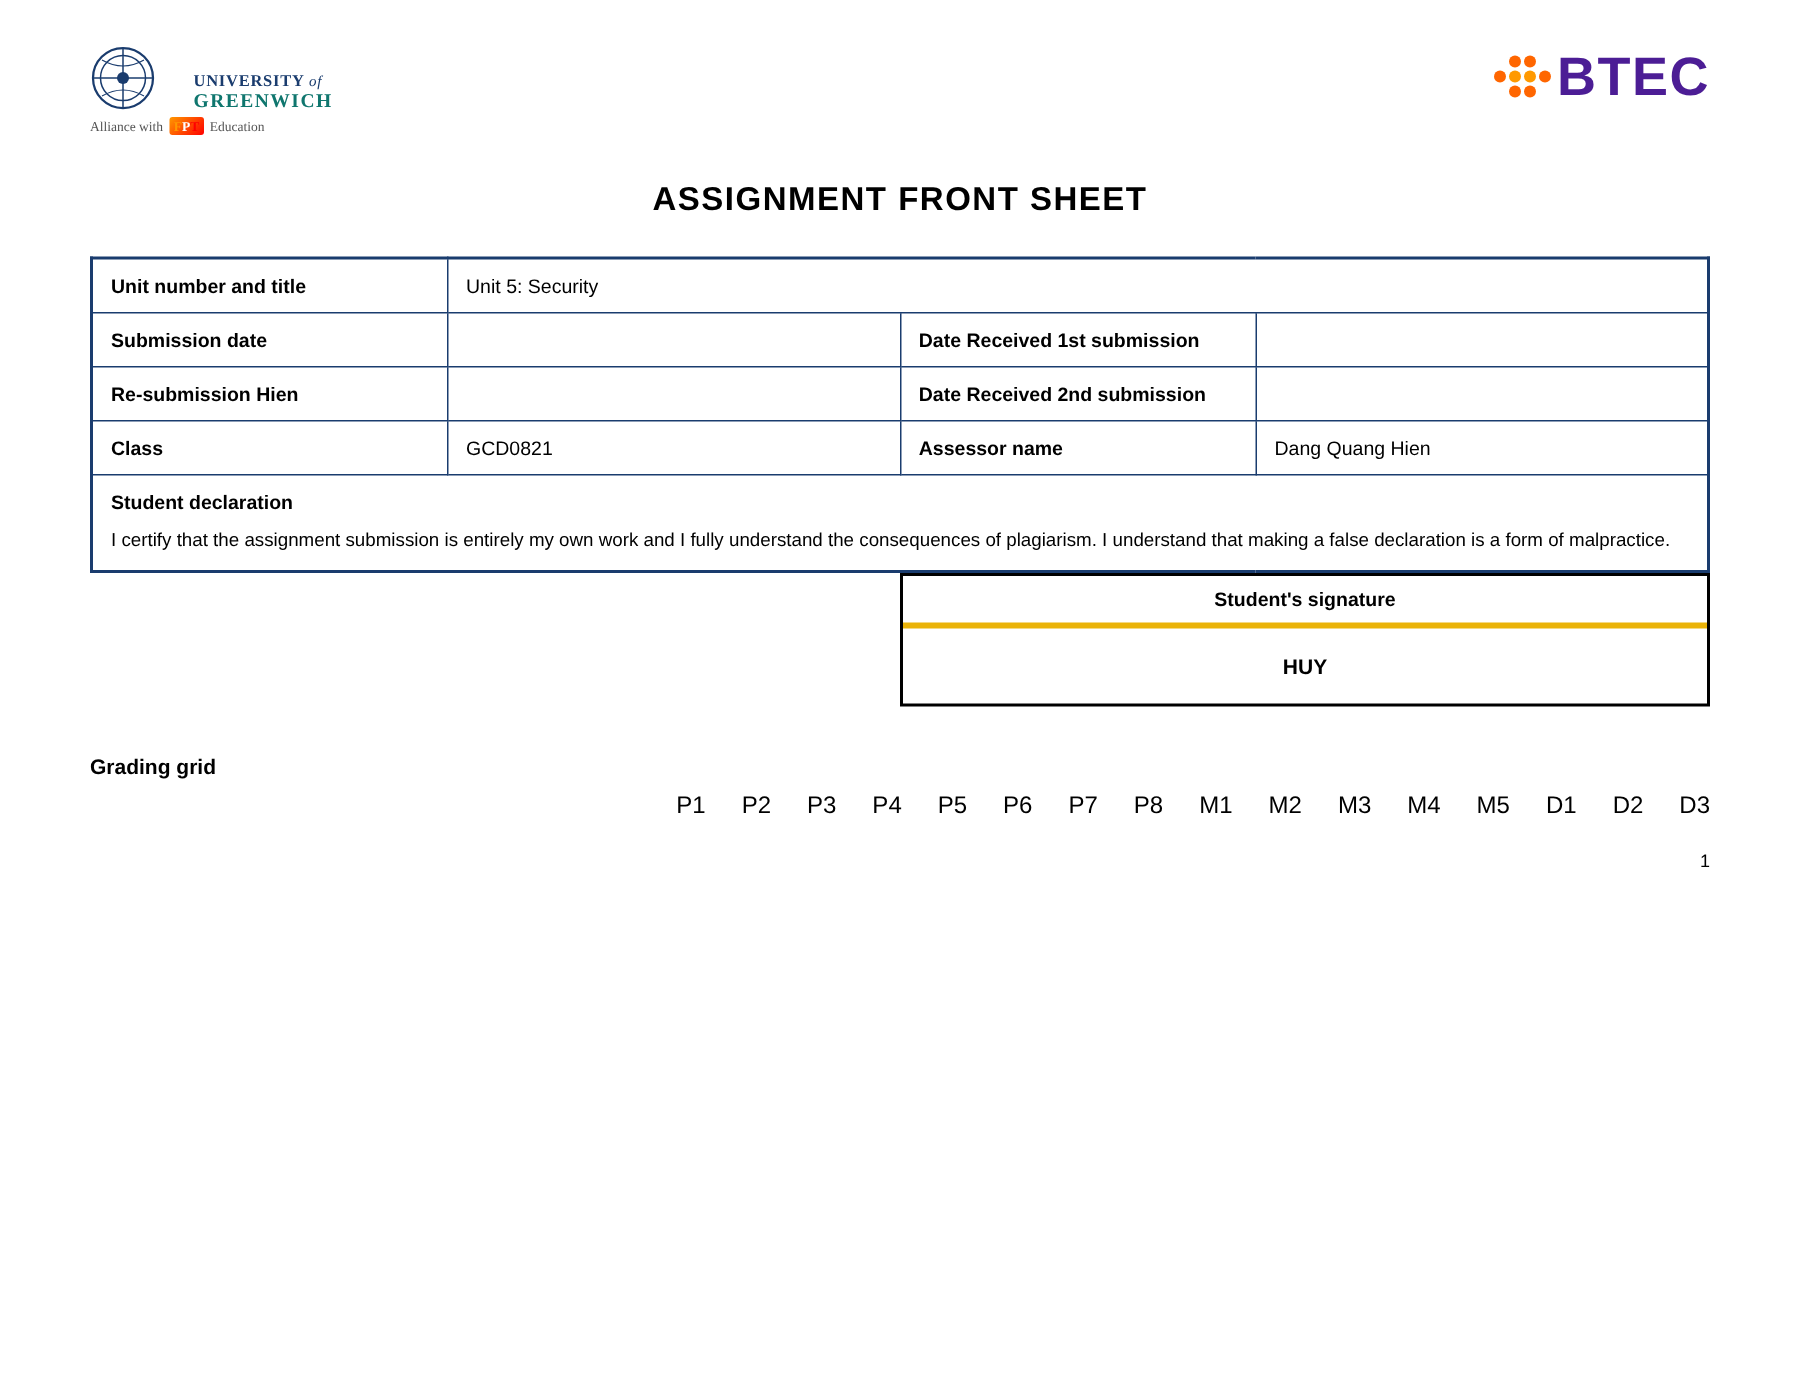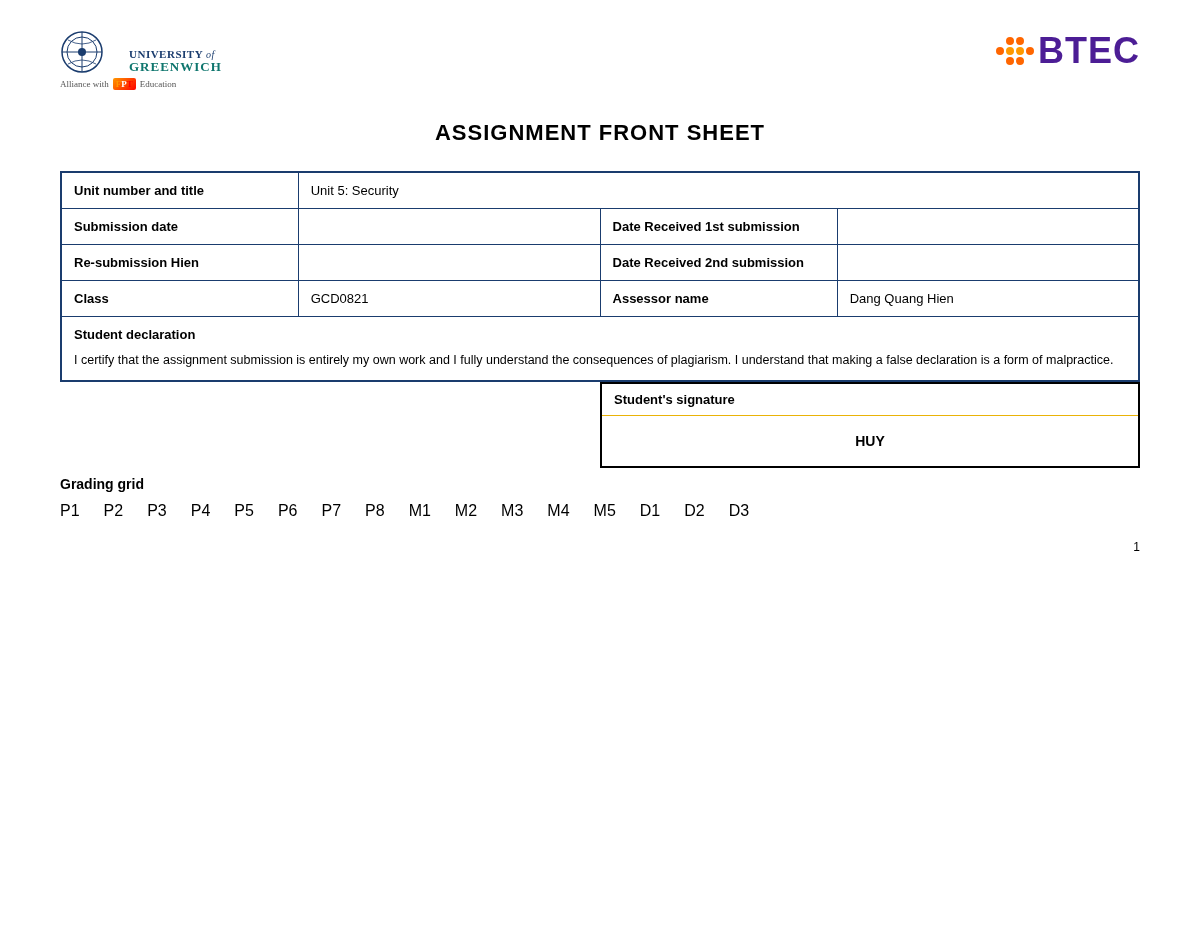--- a/index.html
+++ b/index.html
@@ -156,57 +156,59 @@
     .sig-left {
       width: 50%;
     }
 
     .sig-right {
       width: 50%;
       border: 2px solid #000;
     }
 
     .sig-header {
-      border-bottom: 1px solid #eab308;
+      border-bottom: 4px solid #eab308;
       padding: 8px 12px;
       font-weight: bold;
       font-family: Arial, sans-serif;
       font-size: 13px;
+      text-align: center;
     }
 
     .sig-value {
       padding: 16px 12px;
       text-align: center;
       font-weight: bold;
       font-family: Arial, sans-serif;
       font-size: 14px;
       min-height: 50px;
       display: flex;
       align-items: center;
       justify-content: center;
     }
 
     
     .grading-section {
-      margin-top: 8px;
+      margin-top: 32px;
     }
 
     .grading-title {
       font-weight: bold;
       font-family: Arial, sans-serif;
       font-size: 14px;
       margin-bottom: 10px;
     }
 
     .grading-grid {
       display: flex;
       gap: 24px;
       font-family: Arial, sans-serif;
       font-size: 16px;
       font-weight: normal;
+      justify-content: flex-end;
     }
 
     .grade-item {
       font-size: 16px;
     }
 
     .page-number {
       text-align: right;
       margin-top: 20px;
       font-family: Arial, sans-serif;

